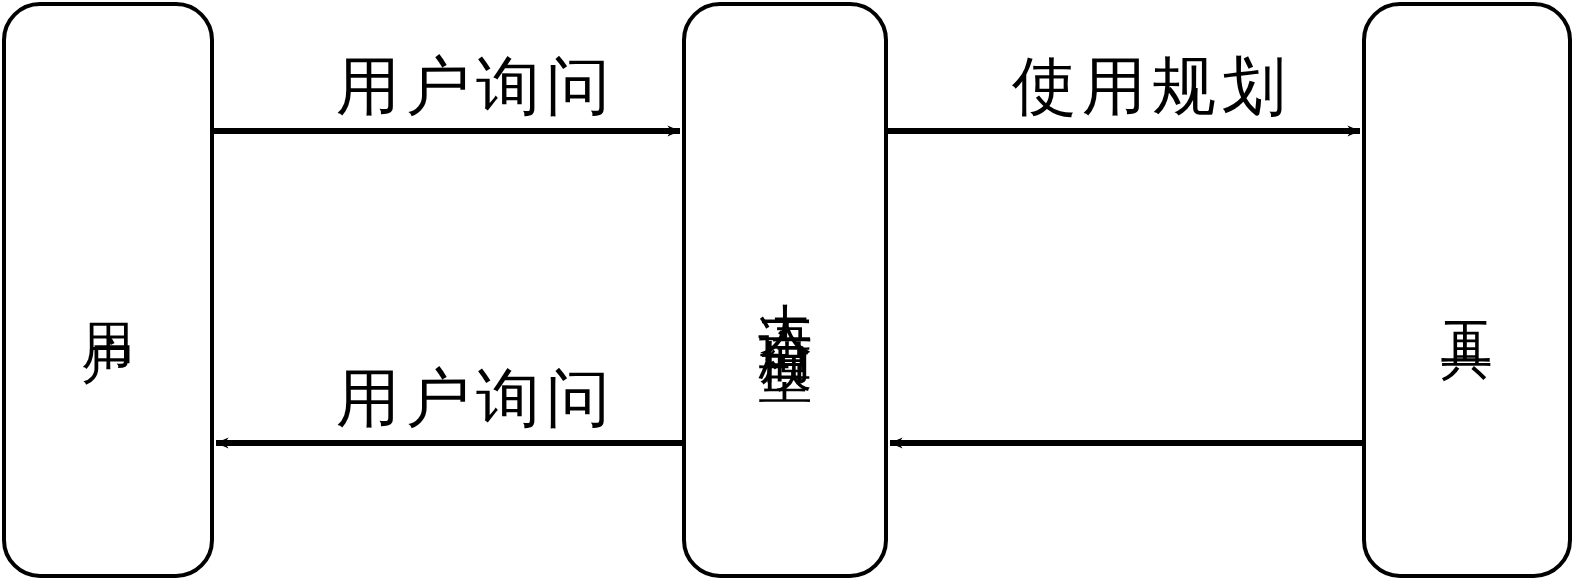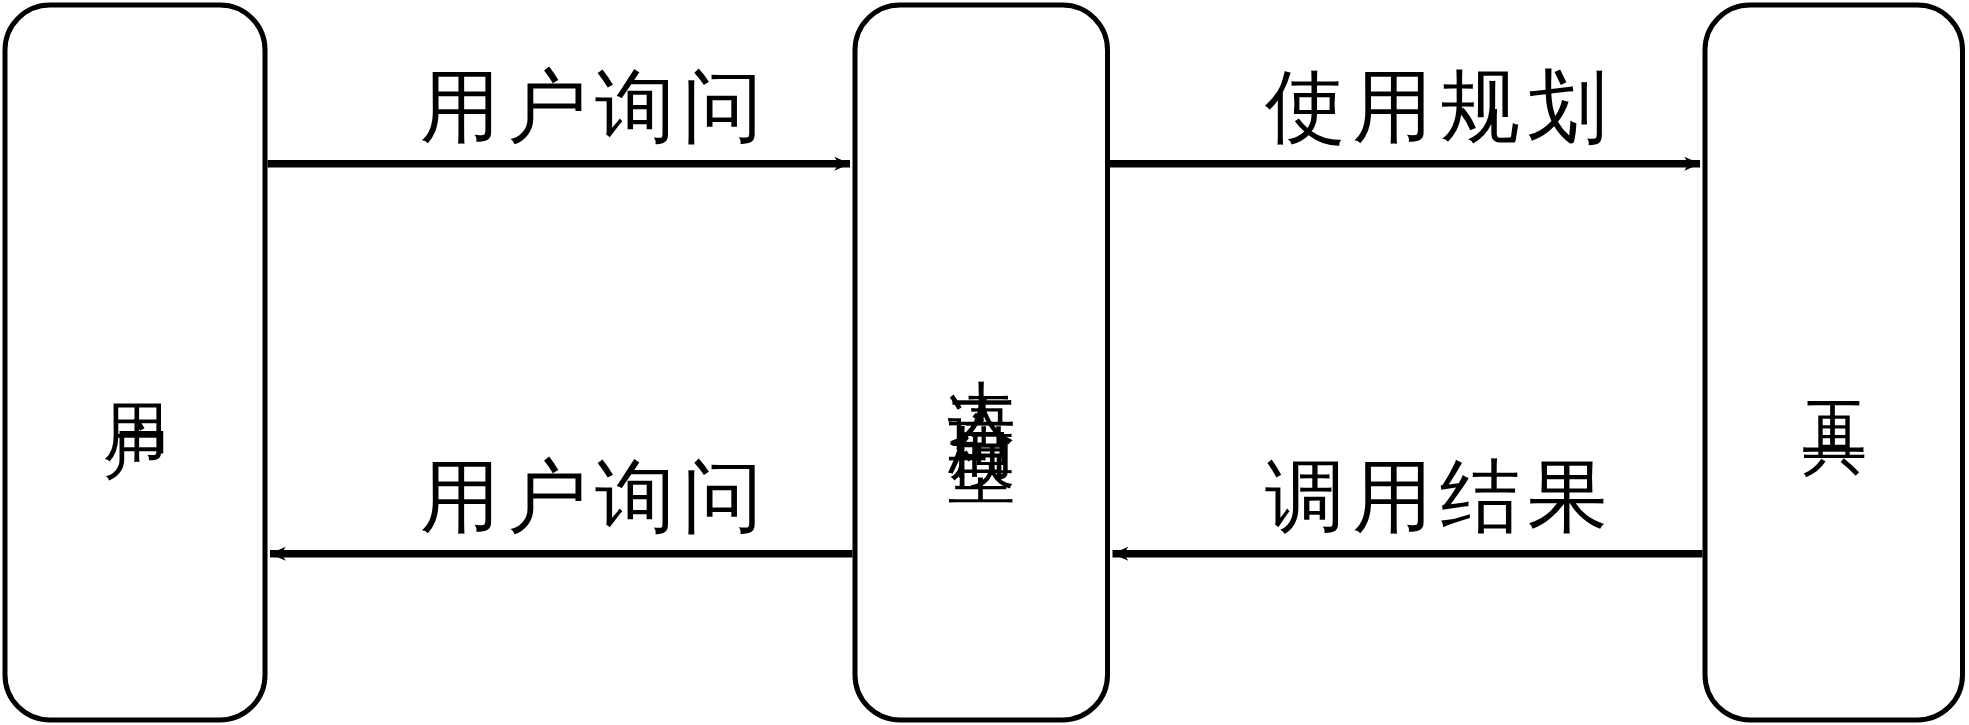--- a/index.html
+++ b/index.html
@@ -112,15 +112,14 @@
     <span class="node-label-vertical">工具</span>
   </div>
 
   <div class="edge-label lbl-user-query">用户询问</div>
 
   <div class="edge-label lbl-integrated">用户询问</div>
 
   <div class="edge-label lbl-use-plan">使用规划</div>
 
 
-  <div class="edge-label lbl-call-result">调用结果</div>
 
 </div>
 
 </body></html>

